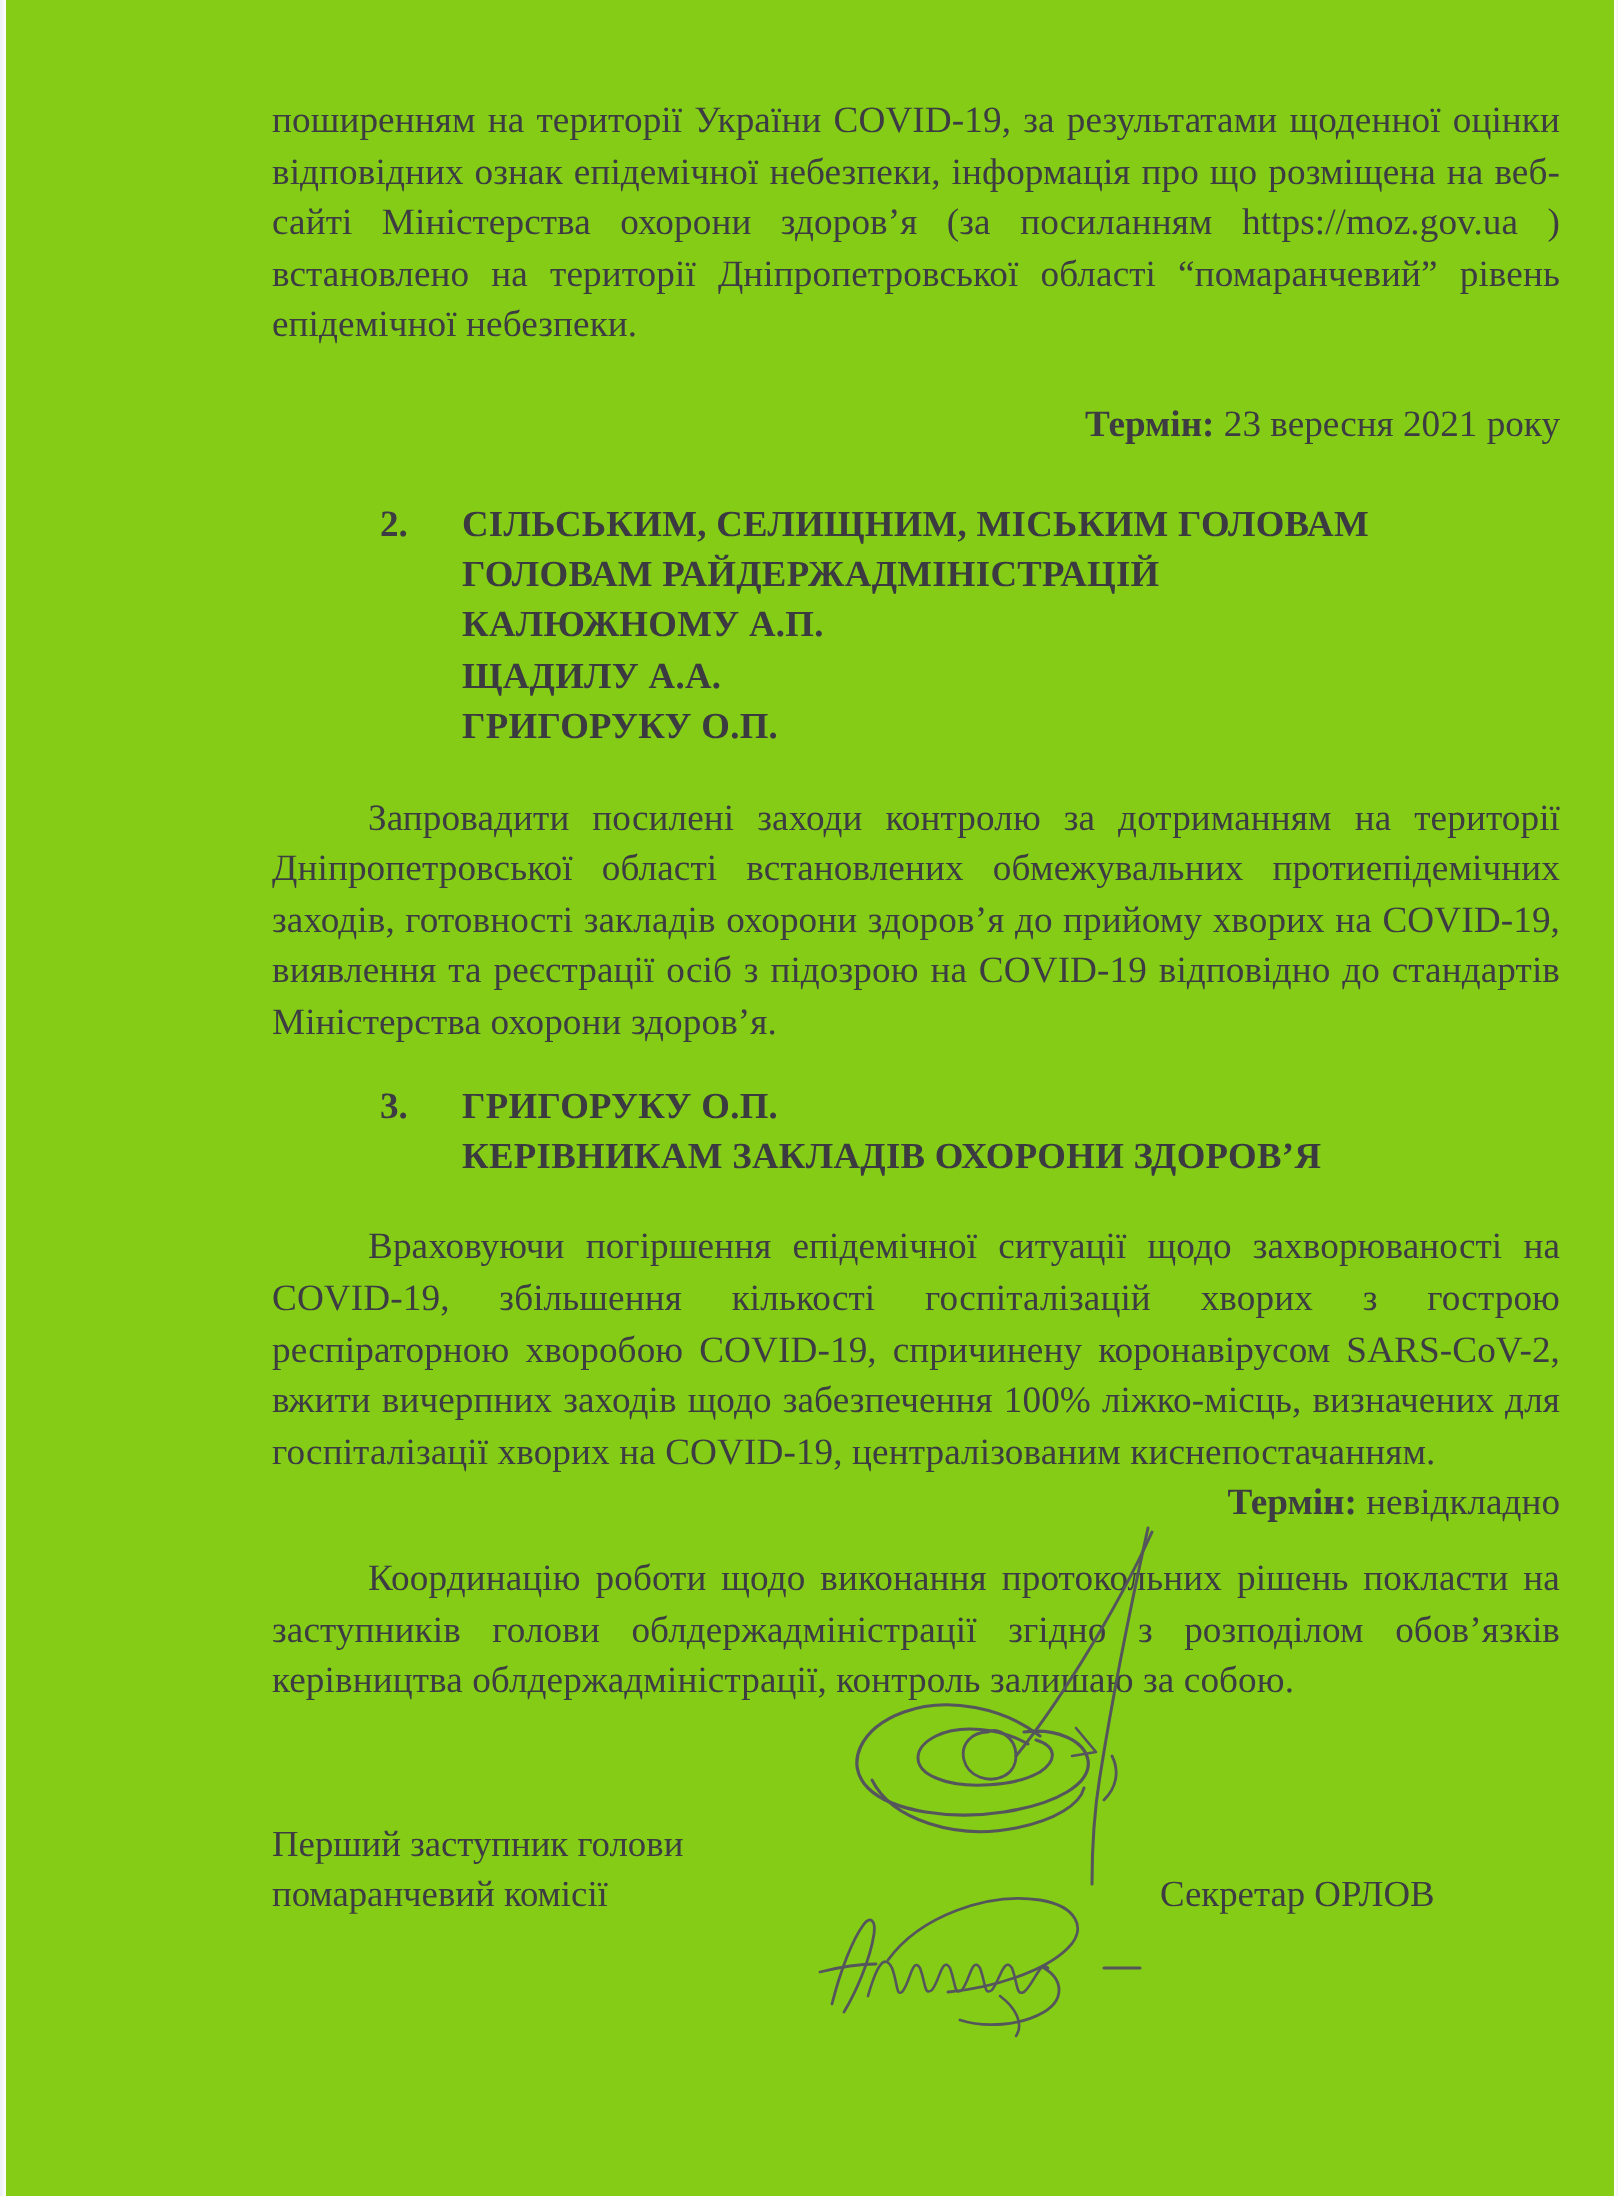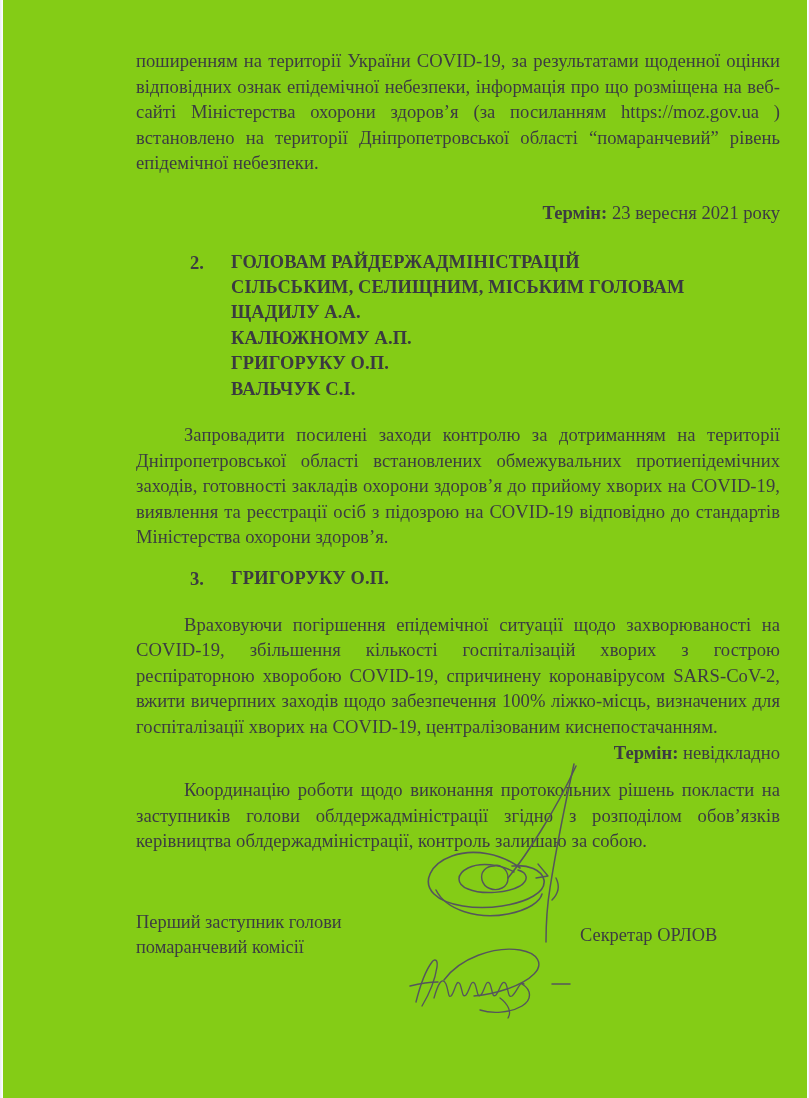--- a/index.html
+++ b/index.html
@@ -100,21 +100,21 @@
   .spacer-16 { height: 16px; }
   .spacer-20 { height: 20px; }
   .spacer-24 { height: 24px; }
   .spacer-28 { height: 28px; }
   .spacer-32 { height: 32px; }
 
   
   .sign-row {
     position: relative;
     display: flex;
-    align-items: center;
+    align-items: flex-end;
     font-size: 18.4px;
     line-height: 25.4px;
     color: #3c3c42;
   }
   .sign-role {
     width: 330px;
     flex: 0 0 330px;
   }
   .sign-role .rl { white-space: nowrap; }
   .sign-gap {
@@ -167,40 +167,40 @@
     <div class="term-line" style="padding-left:324px;">
       <span class="term-label">Термін:</span>
       <span>23 вересня 2021 року</span>
     </div>
 
     <div class="spacer-24"></div>
 
     <div class="numbered-block">
       <div class="num">2.</div>
       <div class="heading-lines">
+        <div class="hl">СІЛЬСЬКИМ, СЕЛИЩНИМ, МІСЬКИМ ГОЛОВАМ</div>
         <div class="hl">ГОЛОВАМ РАЙДЕРЖАДМІНІСТРАЦІЙ</div>
-        <div class="hl">СІЛЬСЬКИМ, СЕЛИЩНИМ, МІСЬКИМ ГОЛОВАМ</div>
+        <div class="hl">КАЛЮЖНОМУ А.П.</div>
         <div class="hl">ЩАДИЛУ А.А.</div>
-        <div class="hl">КАЛЮЖНОМУ А.П.</div>
         <div class="hl">ГРИГОРУКУ О.П.</div>
-        <div class="hl">ВАЛЬЧУК С.І.</div>
       </div>
     </div>
 
     <div class="spacer-20"></div>
 
     <p class="para">Запровадити посилені заходи контролю за дотриманням на території Дніпропетровської області встановлених обмежувальних протиепідемічних заходів, готовності закладів охорони здоров’я до прийому хворих на COVID-19, виявлення та реєстрації осіб з підозрою на COVID-19 відповідно до стандартів Міністерства охорони здоров’я.</p>
 
 
     <div class="spacer-16"></div>
 
     <div class="numbered-block">
       <div class="num">3.</div>
       <div class="heading-lines">
         <div class="hl">ГРИГОРУКУ О.П.</div>
+        <div class="hl">КЕРІВНИКАМ ЗАКЛАДІВ ОХОРОНИ ЗДОРОВ’Я</div>
       </div>
     </div>
 
     <div class="spacer-20"></div>
 
     <p class="para">Враховуючи погіршення епідемічної ситуації щодо захворюваності на COVID-19, збільшення кількості госпіталізацій хворих з гострою респіраторною хворобою  COVID-19, спричинену коронавірусом SARS-CoV-2, вжити вичерпних заходів щодо забезпечення 100% ліжко-місць, визначених для госпіталізації хворих на COVID-19, централізованим киснепостачанням.</p>
 
     <div class="term-line" style="padding-left:324px;">
       <span class="term-label">Термін:</span>
       <span>невідкладно</span>

